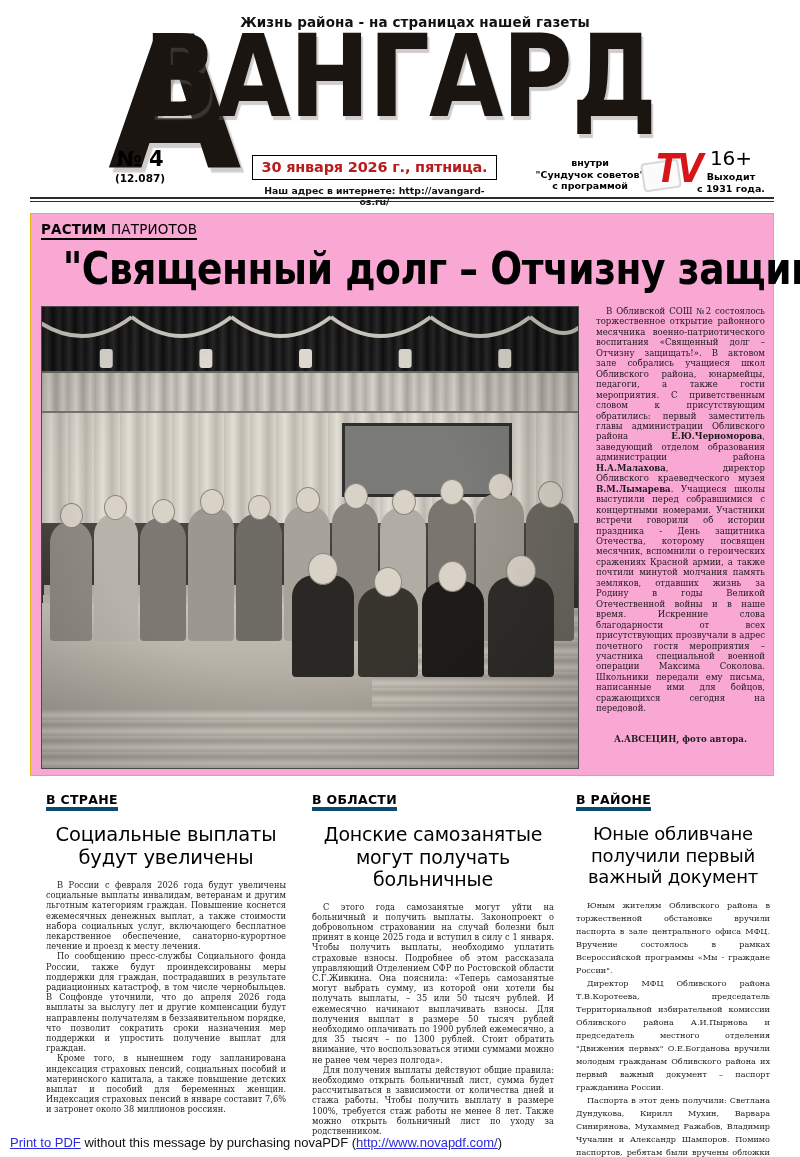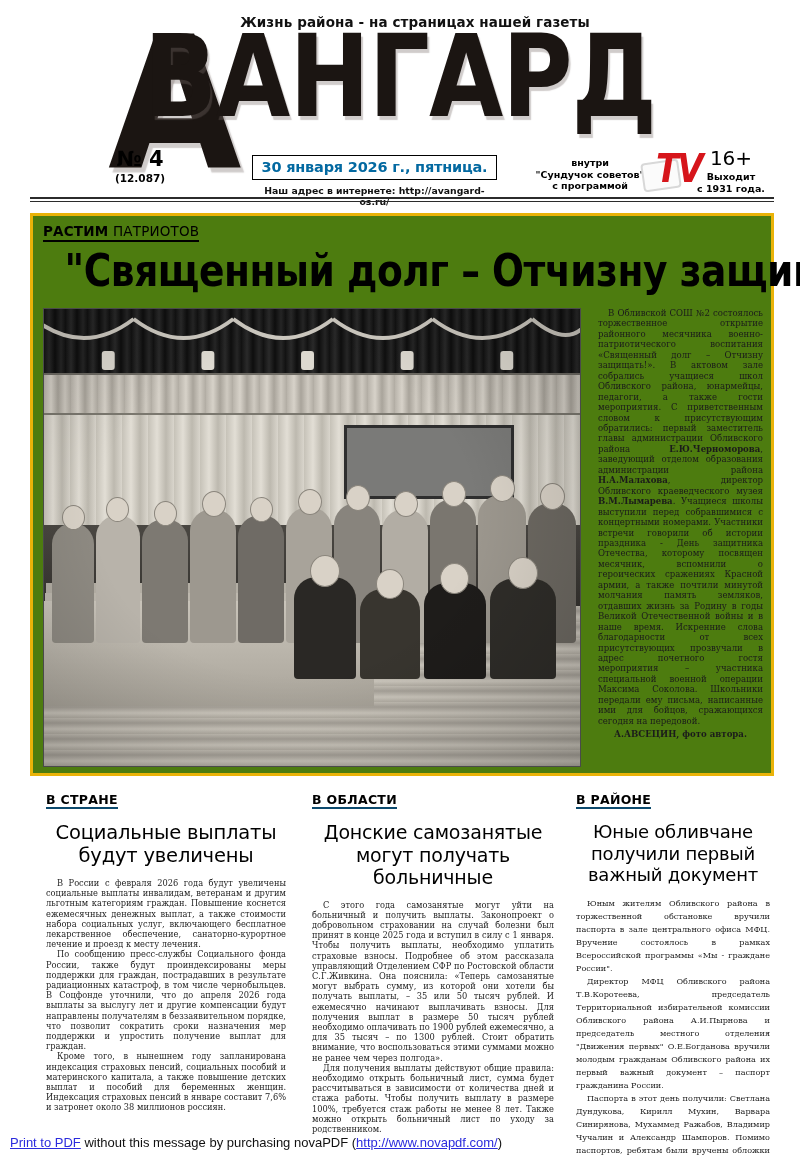--- a/index.html
+++ b/index.html
@@ -105,21 +105,21 @@
     left: 252px;
     top: 155px;
     width: 245px;
     text-align: center;
   }
   .date-box {
     border: 1.3px solid #000;
     padding: 3px 8px 4px;
     font-size: 14.5px;
     font-weight: 700;
-    color: #0369a1;
+    color: #b91c1c;
     font-family: "DejaVu Sans", sans-serif;
     background: #fff;
     letter-spacing: -0.2px;
   }
   .site-line {
     margin-top: 5px;
     font-size: 9.3px;
     font-weight: 600;
     color: #111;
     font-family: "DejaVu Sans", sans-serif;
@@ -204,22 +204,22 @@
     height: 5px;
   }
 
   
   .lead-box {
     position: absolute;
     left: 30px;
     top: 213px;
     width: 744px;
     height: 563px;
-    border: 3px solid #eab308;
-    background: #4d7c0f;
+    border: 1px solid #eab308;
+    background: #f9a8d4;
     padding: 6px 8px 6px 10px;
   }
   .kicker {
     display: inline-block;
     font-size: 13.5px;
     font-weight: 700;
     color: #000;
     font-family: "DejaVu Sans", sans-serif;
     border-bottom: 2px solid #000;
     padding-bottom: 1px;
@@ -264,21 +264,21 @@
     font-size: 8.55px;
     line-height: 10.45px;
     color: #1b1b1b;
     text-align: justify;
     hyphens: auto;
     overflow: hidden;
   }
   .lead-col p { margin: 0; text-indent: 10px; }
   .lead-col b { font-weight: 700; }
   .byline {
-    margin-top: 3px;
+    margin-top: 20px;
     text-align: center;
     font-weight: 700;
     font-size: 8.6px;
     font-family: "DejaVu Serif", serif;
   }
 
   
   .ph-curtain-top {
     position: absolute; left: 0; top: 0; width: 100%; height: 64px;
     background:
@@ -351,21 +351,21 @@
   .bcol.c1 { width: 268px; padding-left: 16px; padding-right: 12px; }
   .bcol.c2 { width: 268px; padding-left: 14px; padding-right: 12px; }
   .bcol.c3 { width: 208px; padding-left: 10px; padding-right: 4px; }
 
   .sec-head {
     display: inline-block;
     font-family: "DejaVu Sans", sans-serif;
     font-size: 12.5px;
     font-weight: 700;
     color: #000;
-    border-bottom: 2px solid #0c4a6e;
+    border-bottom: 4px solid #0c4a6e;
     letter-spacing: .3px;
     padding-bottom: 0px;
   }
   .art-title {
     margin-top: 12px;
     text-align: center;
     font-family: "DejaVu Sans", sans-serif;
     font-weight: 400;
     font-size: 19.5px;
     line-height: 23px;

